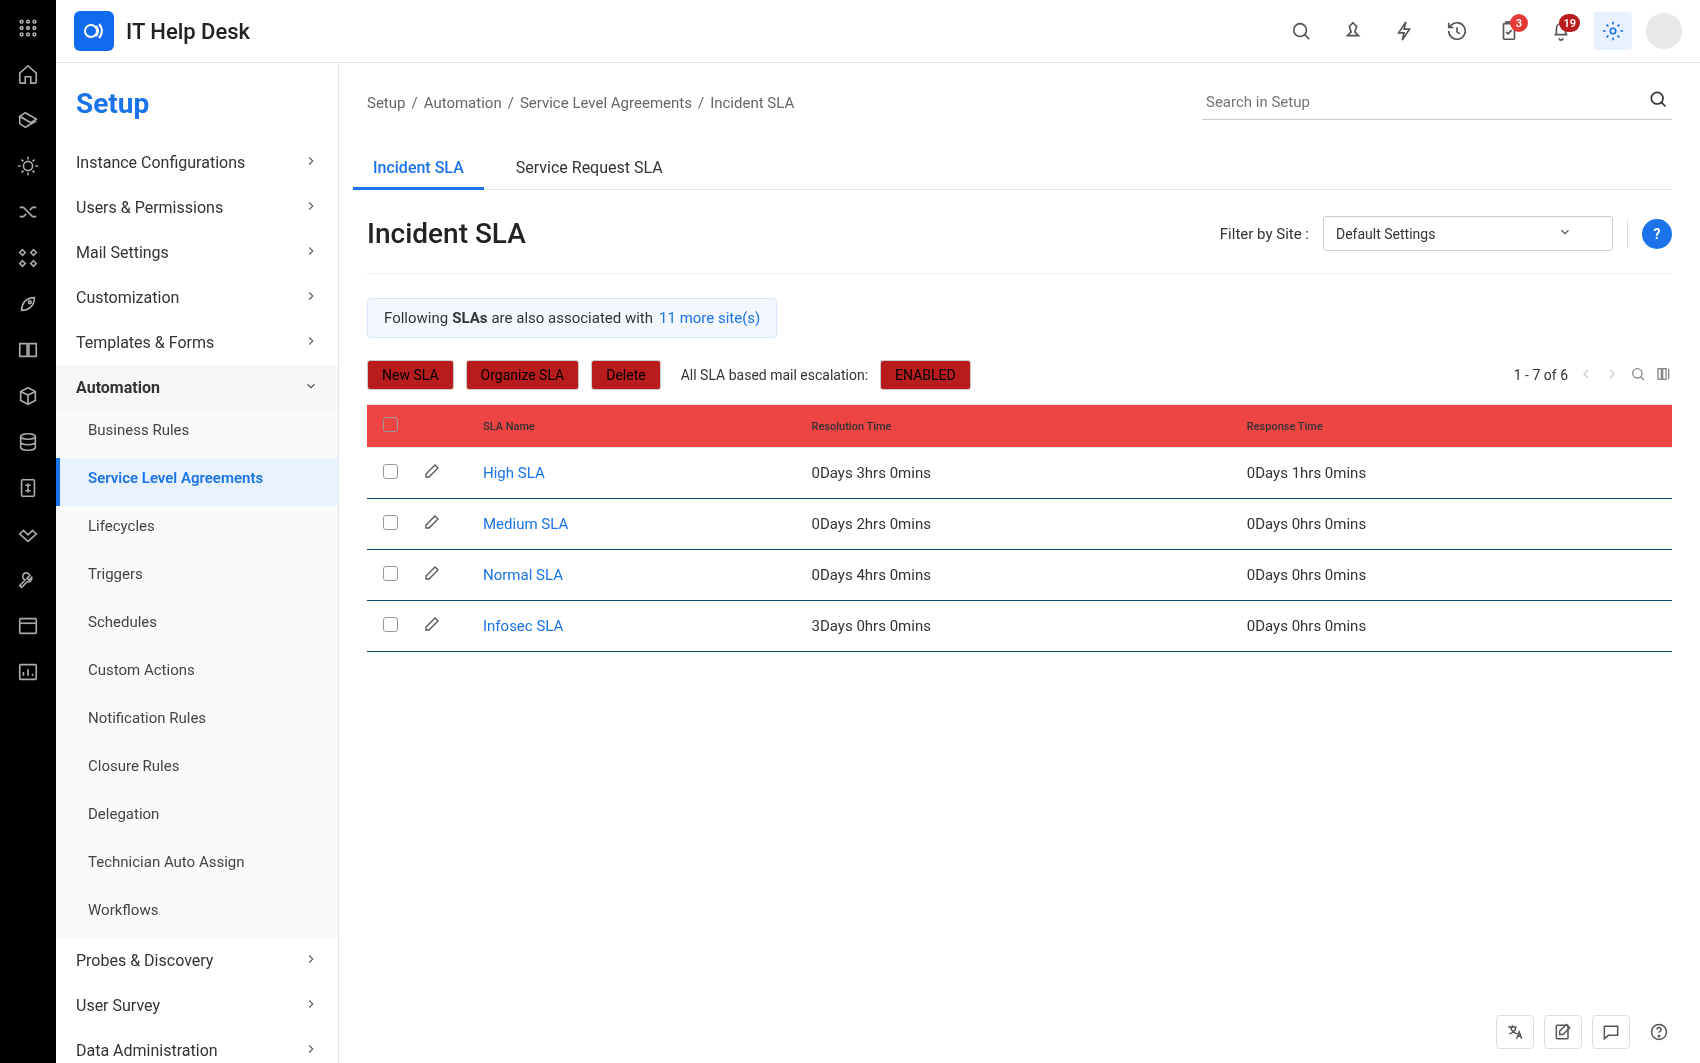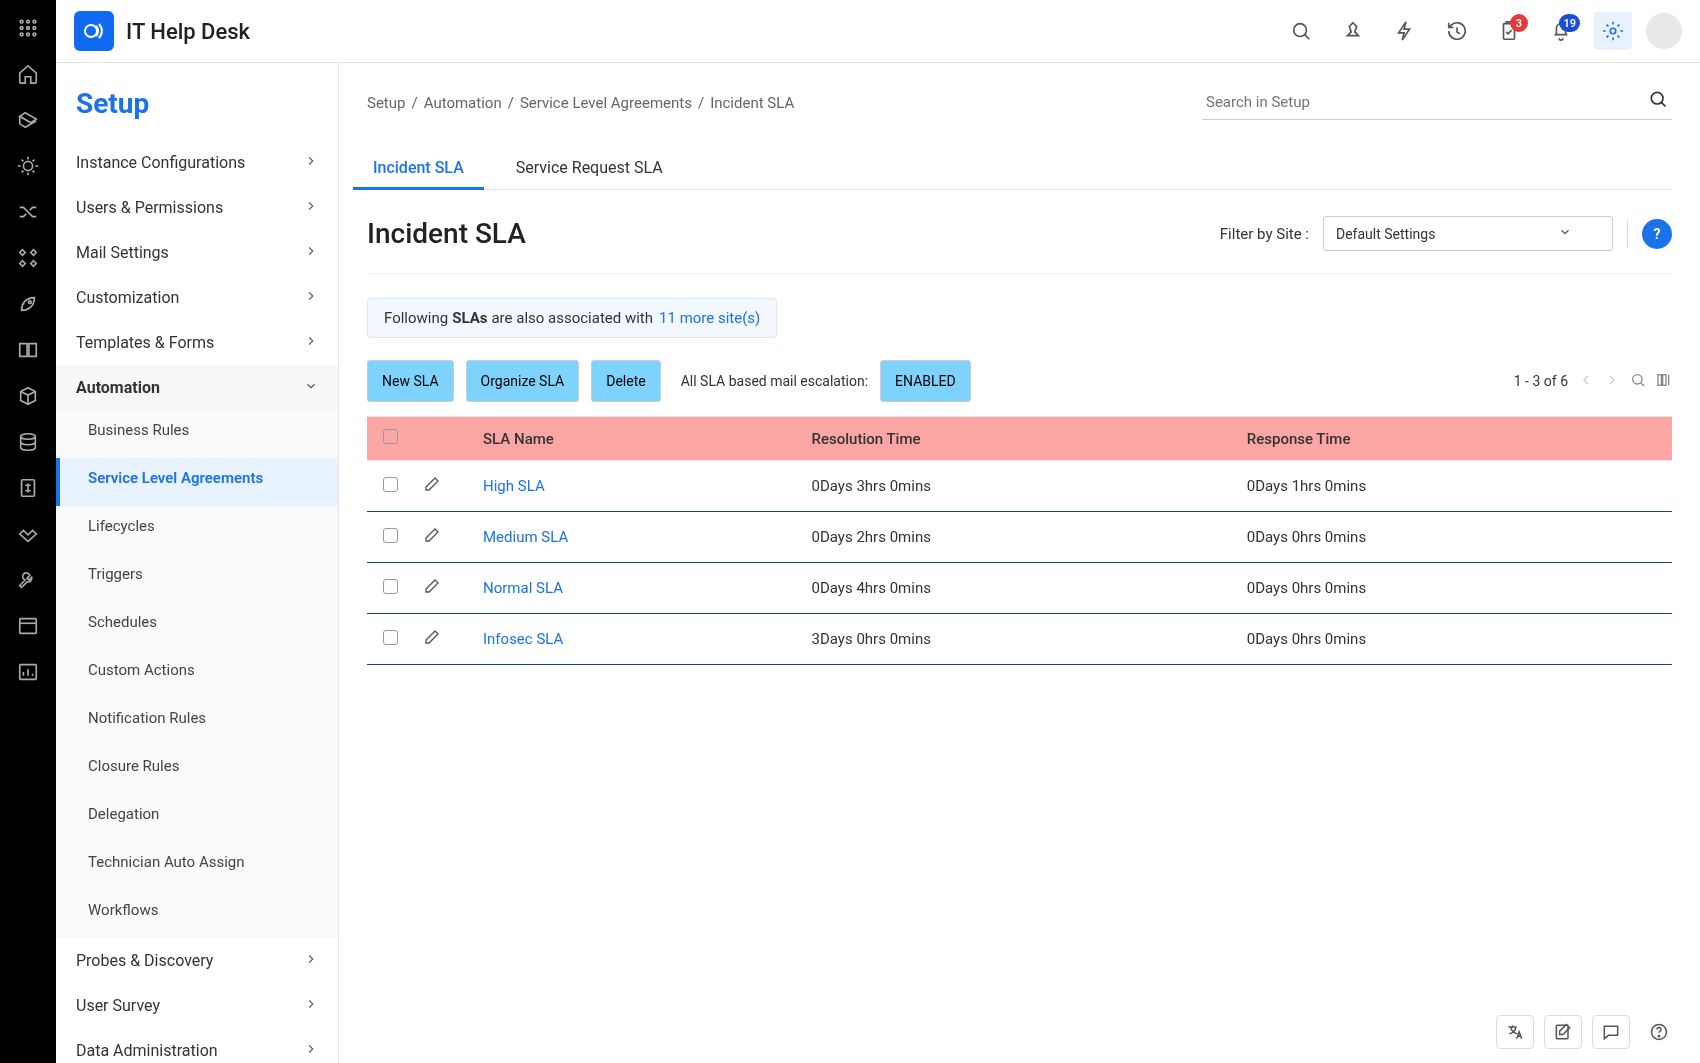--- a/index.html
+++ b/index.html
@@ -16,21 +16,21 @@
     .app-logo svg { width:24px; height:24px; stroke:#fff; fill:none; stroke-width:2; }
     .app-title { font-size:22px; font-weight:500; color:#222; }
     .topbar-spacer { flex:1; }
     .top-icons { display:flex; align-items:center; gap:14px; }
     .top-ico { width:38px; height:38px; display:flex; align-items:center; justify-content:center; color:#666; cursor:pointer; position:relative; border-radius:4px; }
     .top-ico svg { width:22px; height:22px; stroke:#555; fill:none; stroke-width:1.8; }
     .top-ico.active { background:#e8f1ff; }
     .top-ico.active svg { stroke:#1a73e8; }
     .badge { position:absolute; top:2px; right:0px; min-width:18px; height:18px; border-radius:9px; color:#fff; font-size:11px; font-weight:600; display:flex; align-items:center; justify-content:center; padding:0 4px; }
     .badge.red { background:#e53935; }
-    .badge.blue { background:#1d4ed8; }
+    .badge.blue { background:#b91c1c; }
     .avatar { width:36px; height:36px; border-radius:50%; background:#e8e8e8; }
 
     
     .sidebar { position:absolute; left:56px; top:63px; width:283px; bottom:0; border-right:1px solid #e5e5e5; overflow-y:auto; }
     .setup-title { font-size:28px; font-weight:700; color:#1a73e8; padding:24px 20px 20px; cursor:pointer; }
     .side-group { display:flex; align-items:center; justify-content:space-between; padding:13px 20px; font-size:16px; color:#333; cursor:pointer; }
     .side-group.expanded { font-weight:700; background:#f7f7f7; }
     .chev svg { width:14px; height:14px; stroke:#555; fill:none; stroke-width:2; }
     .sub-items { background:#fafafa; }
     .sub-item { padding:11px 20px 19px 32px; font-size:15px; color:#444; cursor:pointer; position:relative; }
@@ -57,30 +57,30 @@
     .filter-wrap { display:flex; align-items:center; gap:14px; }
     .filter-label { font-size:15px; color:#333; }
     .site-select { border:1px solid #ccc; border-radius:3px; padding:8px 40px 8px 12px; font-size:14px; background:#fff; position:relative; min-width:290px; display:flex; align-items:center; justify-content:space-between; cursor:pointer; }
     .help-btn { width:30px; height:30px; border-radius:50%; background:#1a73e8; color:#fff; display:flex; align-items:center; justify-content:center; font-weight:700; cursor:pointer; }
 
     .info-banner { display:inline-flex; align-items:center; border:1px solid #d8e6f9; background:#f3f8ff; border-radius:4px; padding:10px 16px; margin-top:24px; font-size:15px; color:#333; }
     .info-banner a { color:#1a73e8; text-decoration:none; margin-left:6px; }
     .info-banner b { margin:0 4px; }
 
     .toolbar { display:flex; align-items:center; gap:12px; margin-top:22px; }
-    .btn { border:1px solid #ccc; background:#7dd3fc; border-radius:3px; padding:12px 14px; font-size:14px; cursor:pointer; }
+    .btn { border:1px solid #ccc; background:#b91c1c; border-radius:3px; padding:6px 14px; font-size:14px; cursor:pointer; }
     .mail-esc { font-size:14px; color:#333; margin-left:8px; }
     .toolbar-spacer { flex:1; }
     .pager { display:flex; align-items:center; gap:10px; color:#333; font-size:14px; }
     .pager .pico svg { width:16px; height:16px; stroke:#888; fill:none; stroke-width:2; }
     .pager .pico.disabled svg { stroke:#ccc; }
     .pager .pico { cursor:pointer; }
 
     table.sla { width:100%; border-collapse:collapse; margin-top:14px; }
-    table.sla thead th { text-align:left; font-weight:500; font-size:15px; color:#333; background:#fca5a5; border-top:1px solid #e5e5e5; border-bottom:1px solid #e5e5e5; padding:12px 10px; }
+    table.sla thead th { text-align:left; font-weight:500; font-size:11px; color:#333; background:#ef4444; border-top:1px solid #e5e5e5; border-bottom:1px solid #e5e5e5; padding:12px 10px; }
     table.sla tbody td { padding:14px 10px; border-bottom:1px solid #0c4a6e; font-size:15px; }
     table.sla .chk { width:46px; text-align:center; }
     table.sla .edit-col { width:60px; }
     .cb { width:15px; height:15px; border:1.5px solid #999; border-radius:3px; display:inline-block; cursor:pointer; }
     .pencil svg { width:18px; height:18px; stroke:#555; fill:none; stroke-width:1.8; cursor:pointer; }
     .sla-name { color:#1a73e8; cursor:pointer; }
 
     
     .footer-btns { position:absolute; right:22px; bottom:14px; display:flex; gap:10px; }
     .fbtn { width:38px; height:34px; border:1px solid #ddd; border-radius:4px; display:flex; align-items:center; justify-content:center; background:#fff; cursor:pointer; }
@@ -360,21 +360,21 @@
   </div>
 
   <div class="toolbar">
     <button class="btn">New SLA</button>
     <button class="btn">Organize SLA</button>
     <button class="btn">Delete</button>
     <span class="mail-esc">All SLA based mail escalation:</span>
     <button class="btn">ENABLED</button>
     <div class="toolbar-spacer"></div>
     <div class="pager">
-      <span>1 - 3 of 6</span>
+      <span>1 - 7 of 6</span>
       <span class="pico disabled"><svg viewBox="0 0 24 24">
             <path d="M15 6l-6 6 6 6"></path>
           </svg></span>
       <span class="pico disabled"><svg viewBox="0 0 24 24">
             <path d="M9 6l6 6-6 6"></path>
           </svg></span>
       <span class="pico"><svg viewBox="0 0 24 24">
             <circle cx="11" cy="11" r="7"></circle>
             <path d="M21 21l-5-5"></path>
           </svg></span>

